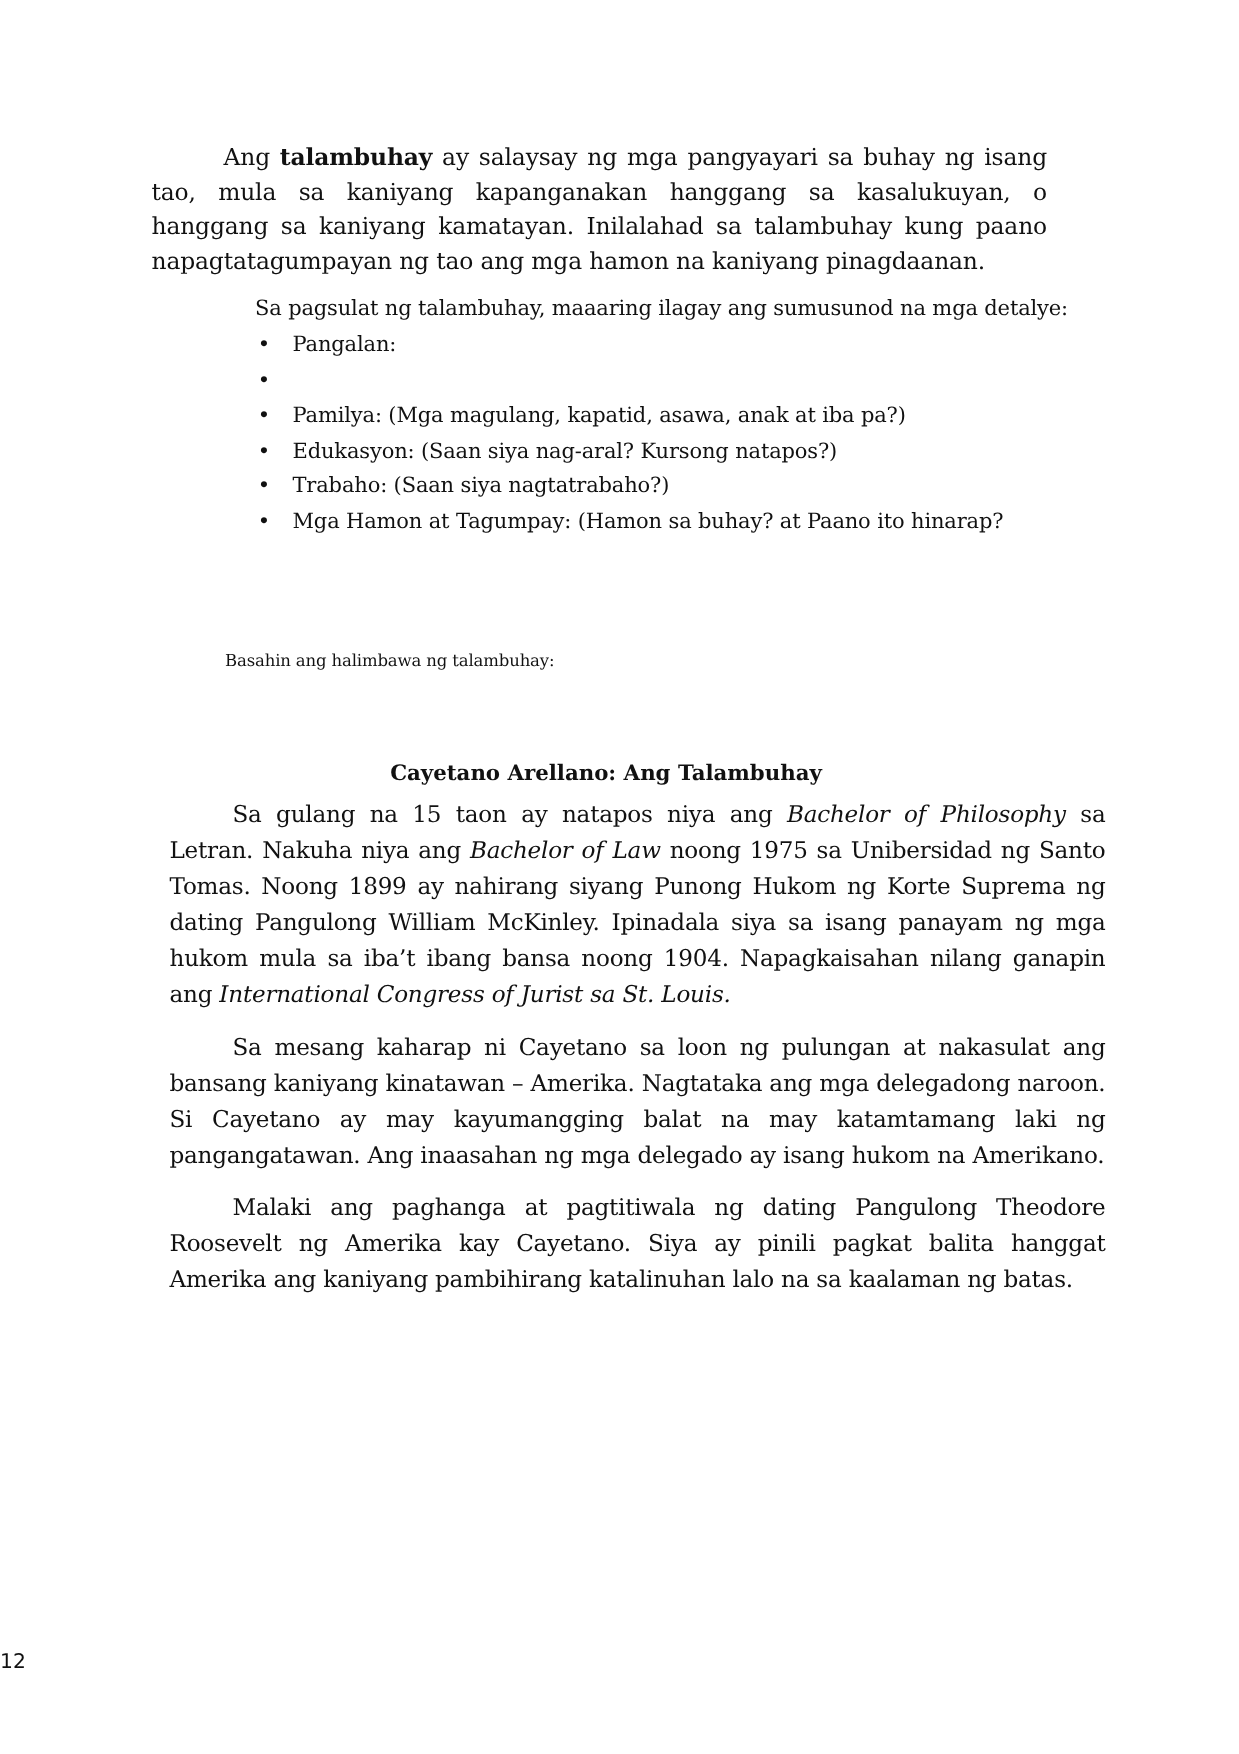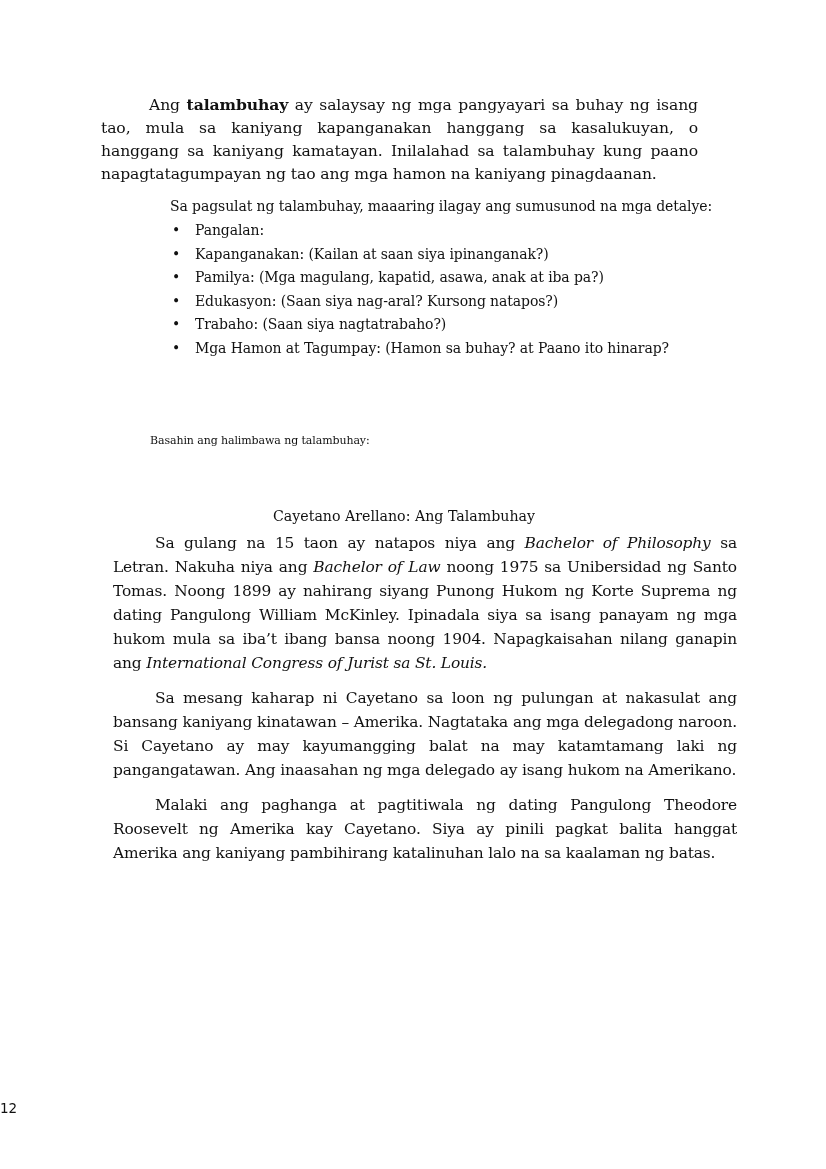--- a/index.html
+++ b/index.html
@@ -71,21 +71,21 @@
       font-size: 11px;
       line-height: 23px;
       letter-spacing: -0.1px;
     }
     .bio-title {
       position: absolute;
       left: 0;
       width: 808px;
       top: 506px;
       text-align: center;
-      font-weight: normal;
+      font-weight: bold;
       font-size: 14.2px;
       line-height: 20px;
     }
     .bio {
       position: absolute;
       left: 113px;
       top: 531px;
       width: 624px;
       font-size: 15.4px;
       line-height: 24px;
@@ -123,21 +123,21 @@
 <body>
 
 <div class="page">
 
   <p class="intro" style="margin:0;"><span class="indent"></span><span>Ang </span><strong>talambuhay</strong><span> ay salaysay ng mga pangyayari sa buhay ng isang tao, mula sa kaniyang kapanganakan hanggang sa kasalukuyan, o hanggang sa kaniyang kamatayan. Inilalahad sa talambuhay kung paano napagtatagumpayan ng tao ang mga hamon na kaniyang pinagdaanan.</span></p>
 
   <div class="details">
     <p class="lead">Sa pagsulat ng talambuhay, maaaring ilagay ang sumusunod na mga detalye:</p>
     <ul>
       <li><span class="bullet">•</span><span>Pangalan:</span></li>
-      <li><span class="bullet">•</span><span>Kapanganakan: (Kailan at saan siya ipinanganak?)</span></li>
+      <li><span class="bullet">•</span></li>
       <li><span class="bullet">•</span><span>Pamilya: (Mga magulang, kapatid, asawa, anak at iba pa?)</span></li>
       <li><span class="bullet">•</span><span>Edukasyon: (Saan siya nag-aral? Kursong natapos?)</span></li>
       <li><span class="bullet">•</span><span>Trabaho: (Saan siya nagtatrabaho?)</span></li>
       <li><span class="bullet">•</span><span>Mga Hamon at Tagumpay: (Hamon sa buhay? at Paano ito  hinarap?</span></li>
     </ul>
   </div>
 
   <p class="basahin" style="margin:0;">Basahin ang halimbawa ng talambuhay:</p>
 
   <h2 class="bio-title" style="margin:0;">Cayetano Arellano: Ang Talambuhay</h2>

